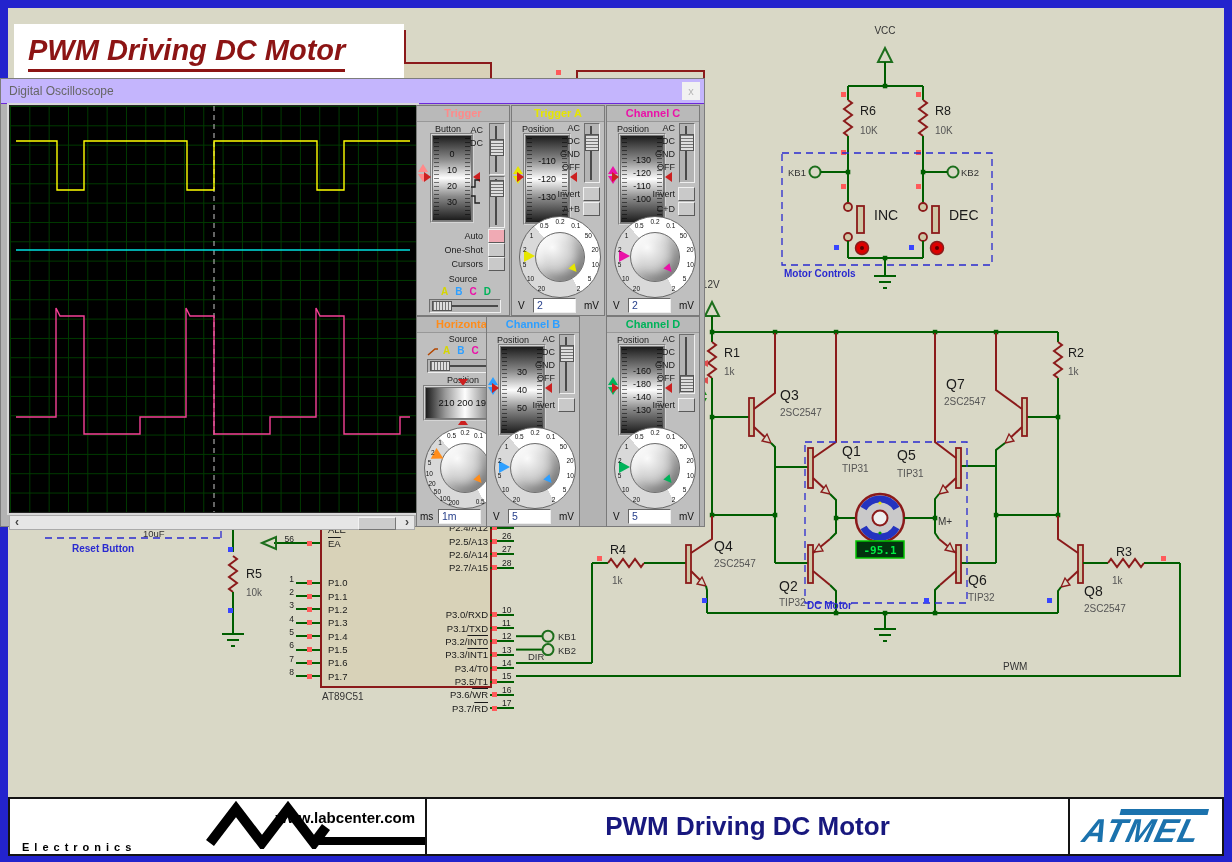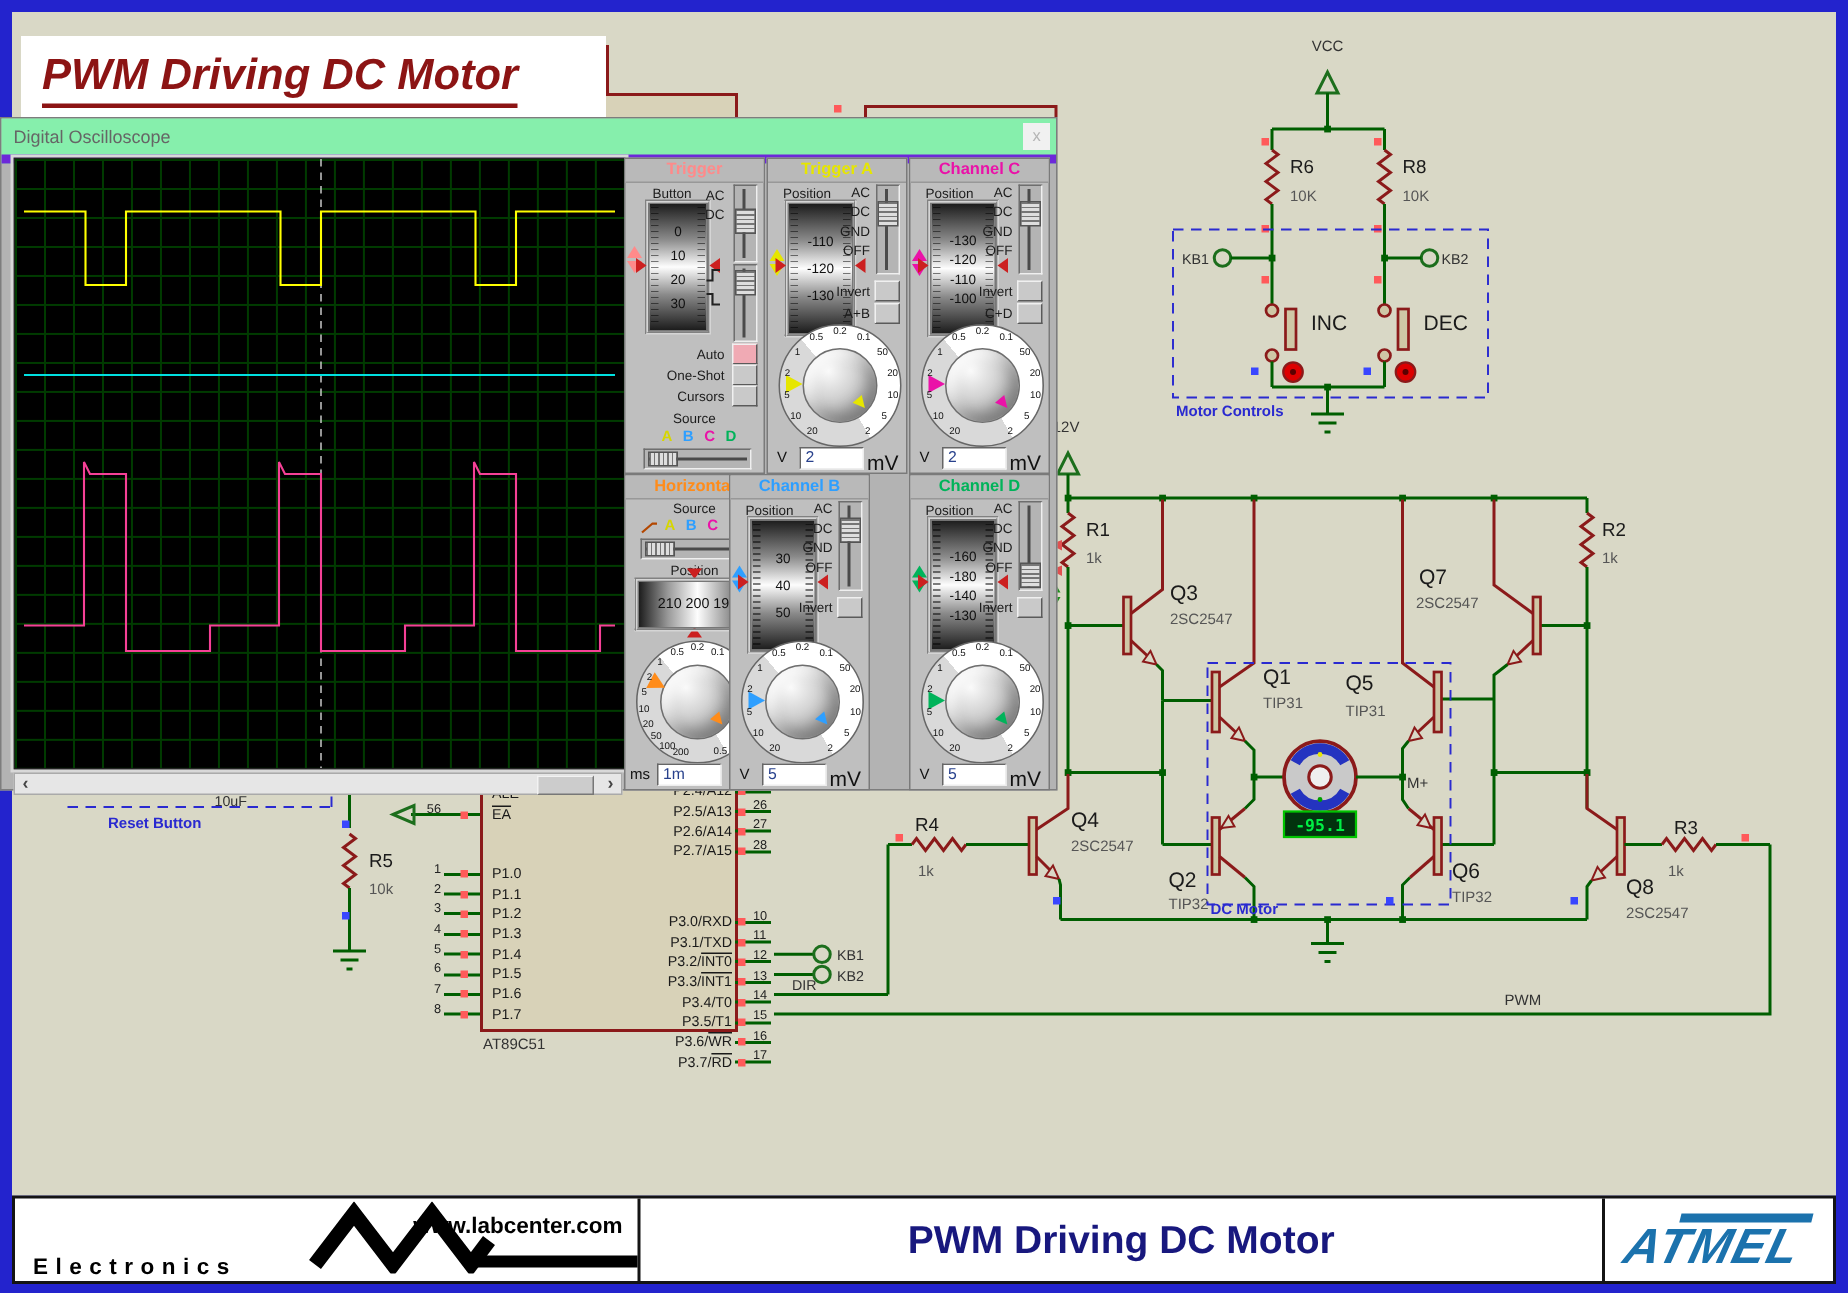--- a/index.html
+++ b/index.html
@@ -10,21 +10,21 @@
   
   .titleblock{position:absolute;left:14px;top:24px;width:390px;height:64px;background:#fff;z-index:2}
   .titleblock span{display:inline-block;margin:10px 0 0 14px;font-size:29px;font-weight:bold;font-style:italic;color:#8c1414;border-bottom:3px solid #8c1414;padding-bottom:2px}
   
   .footer{position:absolute;left:8px;top:797px;width:1212px;height:55px;background:#fff;border:2px solid #141414;display:flex;z-index:2}
   .fcell1{width:415px;border-right:2px solid #141414;position:relative;overflow:hidden}
   .fcell2{flex:1;border-right:2px solid #141414;display:flex;align-items:center;justify-content:center}
   .fcell2 span{font-size:26px;font-weight:bold;color:#18187e}
   .fcell3{width:152px;display:flex;align-items:center;justify-content:center}
   .brand{position:absolute;left:8px;top:-6px;font-size:42px;font-weight:800;letter-spacing:-2px;color:#000}
-  .brandsub{position:absolute;left:12px;bottom:1px;font-size:15px;font-weight:bold;letter-spacing:5px;color:#000}
+  .brandsub{position:absolute;left:12px;bottom:1px;font-size:11px;font-weight:bold;letter-spacing:5px;color:#000}
   .zig{position:absolute;left:196px;top:2px}
   .furl{position:absolute;right:10px;top:10px;font-size:15px;font-weight:bold;color:#000}
   
   .mcu{position:absolute;left:320px;top:62px;width:172px;height:626px;background:#d8d2b8;border:2px solid #8b1a1a;box-sizing:border-box}
   .mcuname{position:absolute;left:322px;top:691px;font-size:10px;color:#333}
   .pcol{position:absolute}
   .prow{height:13.35px;display:flex;align-items:center;font-size:9.5px;color:#1a1a1a;white-space:nowrap}
   .pnum{font-size:8.5px;color:#222}
   .mcu-l .pnum{width:30px;text-align:right;transform:translateY(-4px)}
   .pwire{width:24px;height:13.35px;position:relative;margin-left:2px;flex:none}
@@ -33,21 +33,21 @@
   .mcu-l .pwire::after{left:11px}
   .mcu-r .pwire::after{left:2px}
   .mcu-r .pnum{width:26px;margin-left:-12px;transform:translateY(-5px);position:relative;z-index:1}
   .plbl{padding-left:8px}
   .mcu-r .plbl{width:158px;padding:0;display:flex;justify-content:flex-end}
   .plbl i{font-style:normal}
   .ovl{text-decoration:overline}
   .mcu-lt .prow:nth-child(1) .pwire{visibility:hidden}
   
   .scope{position:absolute;left:0;top:78px;width:705px;height:449px;background:#b3b3b3;border:1px solid #7d7d7d;box-sizing:border-box;z-index:3}
-  .stitle{height:24px;background:#86efac;border-bottom:6px solid #6d28d9;display:flex;align-items:center}
+  .stitle{height:24px;background:#c4b5fd;border-bottom:1px solid #6d28d9;display:flex;align-items:center}
   .stitle span{font-size:12px;color:#666;padding-left:8px}
   .sclose{position:absolute;right:4px;top:3px;width:18px;height:18px;background:#f1f1f1;color:#b5b5b5;font-size:11px;text-align:center;line-height:18px}
   .screen{position:absolute;left:8px;top:26px;width:406px;height:406px;background:#000;border:1px solid #222;outline:2px solid #d8d8d8;background-image:linear-gradient(#003b00 1px,transparent 1px),linear-gradient(90deg,#003b00 1px,transparent 1px);background-size:19.33px 19.33px}
   .screen svg{position:absolute;left:0;top:0}
   .hscroll{position:absolute;left:8px;top:436px;width:406px;height:15px;background:#e6e6e6;border:1px solid #aaa;box-sizing:border-box}
   .harrow{position:absolute;top:0;width:14px;height:13px;color:#444;font-size:12px;font-weight:bold;text-align:center;line-height:12px}
   .hthumb{position:absolute;left:348px;top:1px;width:36px;height:11px;background:#ccc;border:1px solid;border-color:#f2f2f2 #777 #777 #f2f2f2}
   
   .panel{position:absolute;width:94px;height:211px;background:#bfbfbf;border:1px solid #7a7a7a;box-sizing:border-box}
   .phead{height:15px;line-height:15px;text-align:center;font-size:11px;font-weight:bold;border-bottom:1px solid #989898;background:#b9b9b9}
@@ -72,21 +72,21 @@
   .vthumb{position:absolute;left:0px;width:12px;height:15px;border:1px solid #555;background:repeating-linear-gradient(180deg,#767676 0 1px,#dedede 1px 3px)}
   .btn3{position:absolute;right:4px;width:15px;height:12px;background:#c9c9c9;border:1px solid;border-color:#f0f0f0 #5a5a5a #5a5a5a #f0f0f0}
   .btn3.pink{background:#f0aab4}
   .rlbl{position:absolute;font-size:9px;color:#1c1c1c;text-align:right}
   .dial{position:absolute;left:7px;top:110px;width:80px;height:80px;border-radius:50%;background:conic-gradient(from -40deg,#fff 0 190deg,#d9d9d9 190deg 360deg);border:1px solid #666}
   .dlbl{position:absolute;font-size:6.5px;color:#111;transform:translate(-50%,-50%);white-space:nowrap}
   .knob{position:absolute;left:15px;top:15px;width:48px;height:48px;border-radius:50%;border:1px solid #6e6e6e;background:radial-gradient(circle at 34% 30%,#fafafa,#c2c2c2 55%,#8f8f8f);box-shadow:inset -6px -6px 9px rgba(0,0,0,.25), inset 5px 5px 8px rgba(255,255,255,.8)}
   .ptrm{position:absolute;left:4px;top:33px;width:0;height:0;border-left:11px solid var(--pc);border-top:6.5px solid transparent;border-bottom:6.5px solid transparent}
   .ptrs{position:absolute;left:50px;top:48px;width:0;height:0;border-top:8px solid var(--pc);border-left:4.5px solid transparent;border-right:4.5px solid transparent;transform:rotate(-40deg)}
   .unitl{position:absolute;left:6px;top:194px;font-size:10px;color:#111}
-  .unitr{position:absolute;right:5px;top:194px;font-size:14px;color:#111}
+  .unitr{position:absolute;right:5px;top:194px;font-size:10px;color:#111}
   .vbox{position:absolute;left:21px;top:192px;width:38px;height:13px;background:#fff;border:1px solid;border-color:#666 #eee #eee #666;font-size:10.5px;color:#28418c;padding-left:3px;line-height:13px}
   .hwheel{position:absolute;left:8px;top:70px;width:78px;height:30px;background:linear-gradient(90deg,#1d1d1d,#9a9a9a 25%,#fdfdfd 50%,#9a9a9a 75%,#1d1d1d);border:1px solid #777;outline:2px groove #d5d5d5;color:#101010;font-size:9.5px;text-align:center;line-height:30px}
   .htd{position:absolute;left:41px;top:62px;border-left:5px solid transparent;border-right:5px solid transparent;border-top:7px solid #cc2020}
   .htu{position:absolute;left:41px;top:101px;border-left:5px solid transparent;border-right:5px solid transparent;border-bottom:7px solid #cc2020}
   .srcletters{position:absolute;display:flex;gap:7px;font-size:10px;font-weight:bold}
   .la{color:#d6d600}.lb{color:#2e9fff}.lc{color:#ea12a8}.ld{color:#00b35a}
   .hslider{position:absolute;height:12px;background:#b4b4b4;border:1px solid;border-color:#6e6e6e #efefef #efefef #6e6e6e}
   .hslider::before{content:"";position:absolute;top:5px;left:2px;right:2px;height:2px;background:#4a4a4a}
   .hthumb2{position:absolute;left:2px;top:1px;width:18px;height:8px;border:1px solid #555;background:repeating-linear-gradient(90deg,#767676 0 1px,#dedede 1px 3px)}
 </style>

